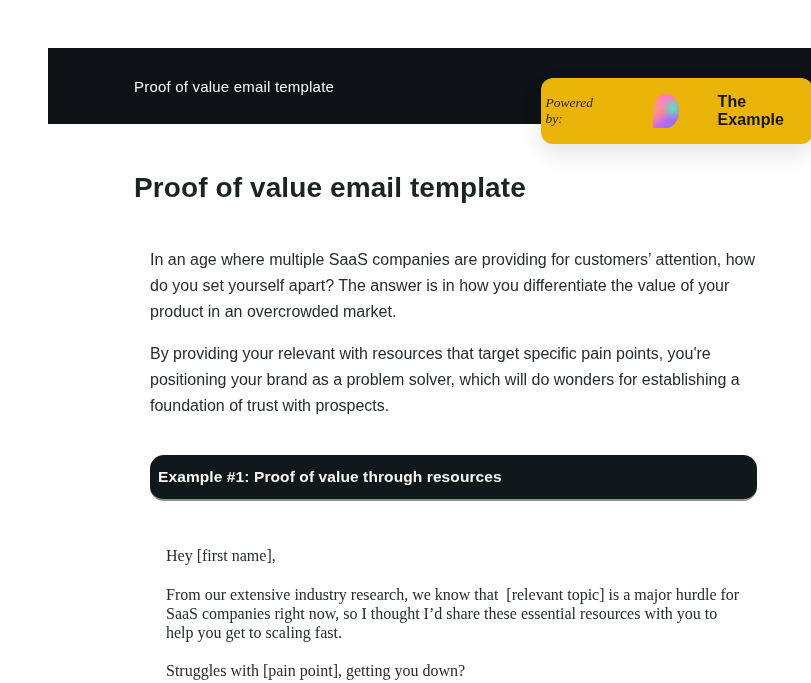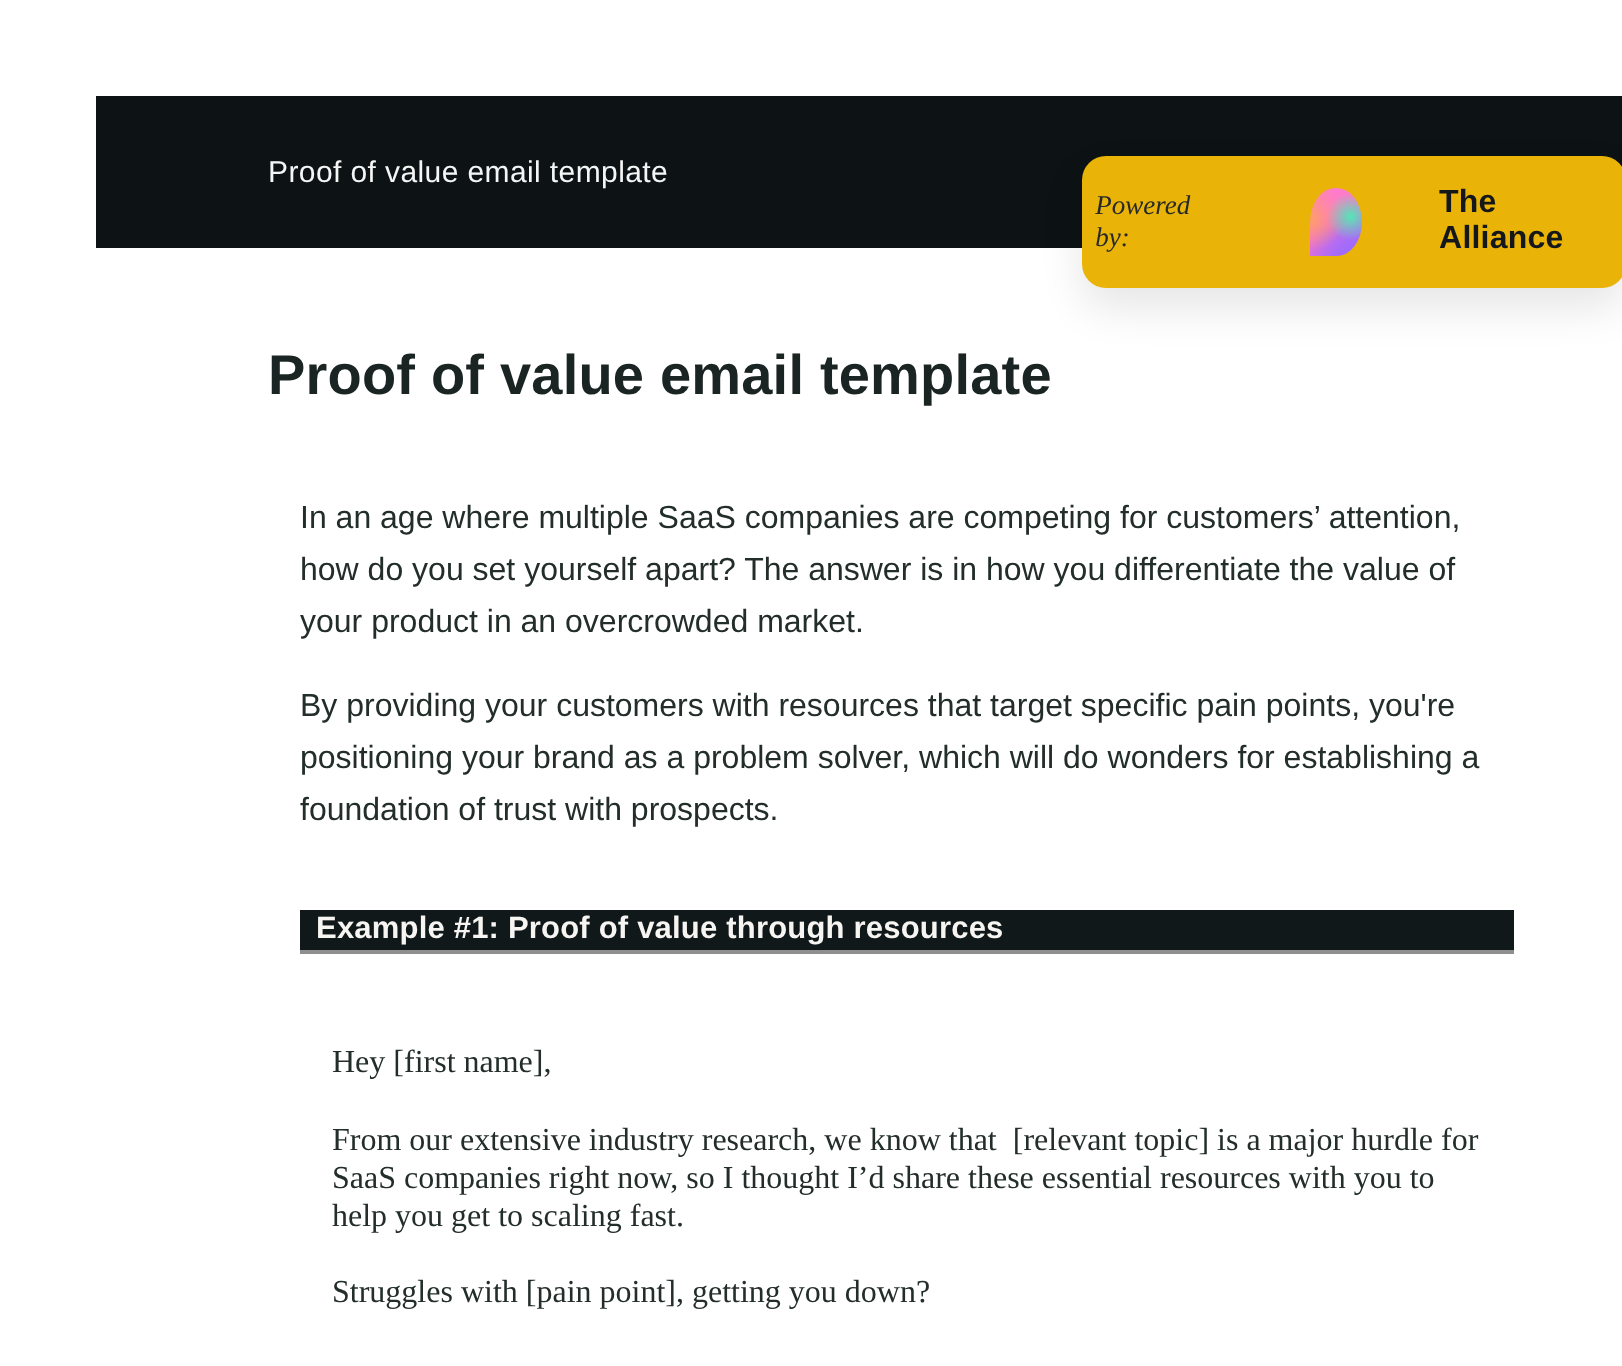--- a/index.html
+++ b/index.html
@@ -87,26 +87,27 @@
     line-height: 26px;
     color: #232e2b;
     margin-bottom: 15px;
   }
 
   
   .example { margin-top: 36px; }
   .example-banner {
     background: #10181a;
     border-bottom: 2px solid #8f8f8f;
-    padding: 0 8px;
+    padding: 12px 8px;
     color: #f7f5f2;
     font-size: 15.5px;
     line-height: 20px;
     font-weight: 700;
     letter-spacing: 0.1px;
+    border-radius: 14px;
   }
   .example-body { padding-top: 10px; font-family: Liberation Serif, serif; }
   .example-p {
     font-size: 16px;
     line-height: 26px;
     color: #232e2b;
     margin-bottom: 10px;
   }
   .example-p.tight {
     line-height: 19px;
@@ -117,30 +118,30 @@
 <body>
 
 <header class="topbar">
   <span class="topbar-title">Proof of value email template</span>
 </header>
 
 <div class="powered-badge">
   <span class="powered-label">Powered by:</span>
   <span class="brand-lockup">
     <span class="logo-blob"></span>
-    <span class="brand-name">The Alliance</span>
+    <span class="brand-name">The Example</span>
   </span>
 </div>
 
 <main class="doc">
   <h1 class="doc-title">Proof of value email template</h1>
 
   <section class="body-copy">
-    <p class="body-p">In an age where multiple SaaS companies are competing for customers’ attention, how do you set yourself apart? The answer is in how you differentiate the value of your product in an overcrowded market.</p>
-    <p class="body-p">By providing your customers with resources that target specific pain points, you're positioning your brand as a problem solver, which will do wonders for establishing a foundation of trust with prospects.</p>
+    <p class="body-p">In an age where multiple SaaS companies are providing for customers’ attention, how do you set yourself apart? The answer is in how you differentiate the value of your product in an overcrowded market.</p>
+    <p class="body-p">By providing your relevant with resources that target specific pain points, you're positioning your brand as a problem solver, which will do wonders for establishing a foundation of trust with prospects.</p>
   </section>
 
   <section class="example">
     <div class="example-banner">Example #1: Proof of value through resources</div>
     <div class="example-body">
       <p class="example-p">Hey [first name],</p>
       <p class="example-p tight">From our extensive industry research, we know that  [relevant topic] is a major hurdle for SaaS companies right now, so I thought I’d share these essential resources with you to help you get to scaling fast.</p>
       <p class="example-p">Struggles with [pain point], getting you down?</p>
     </div>
   </section>

